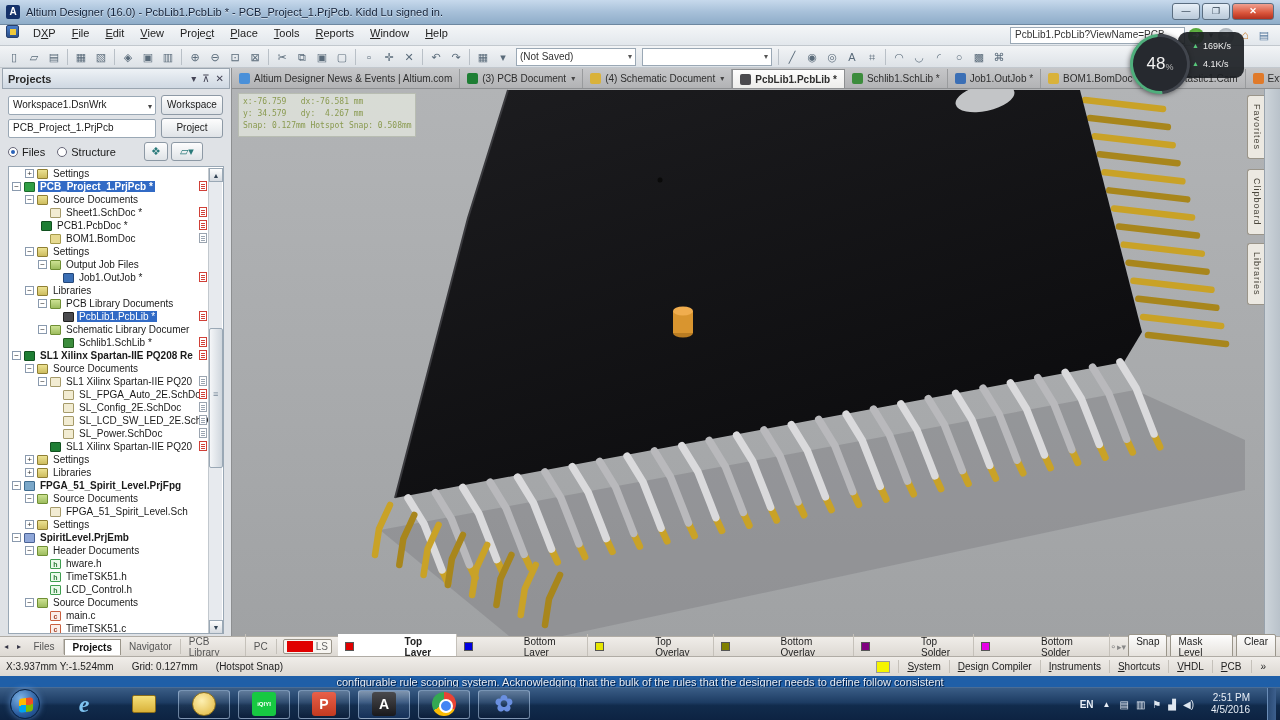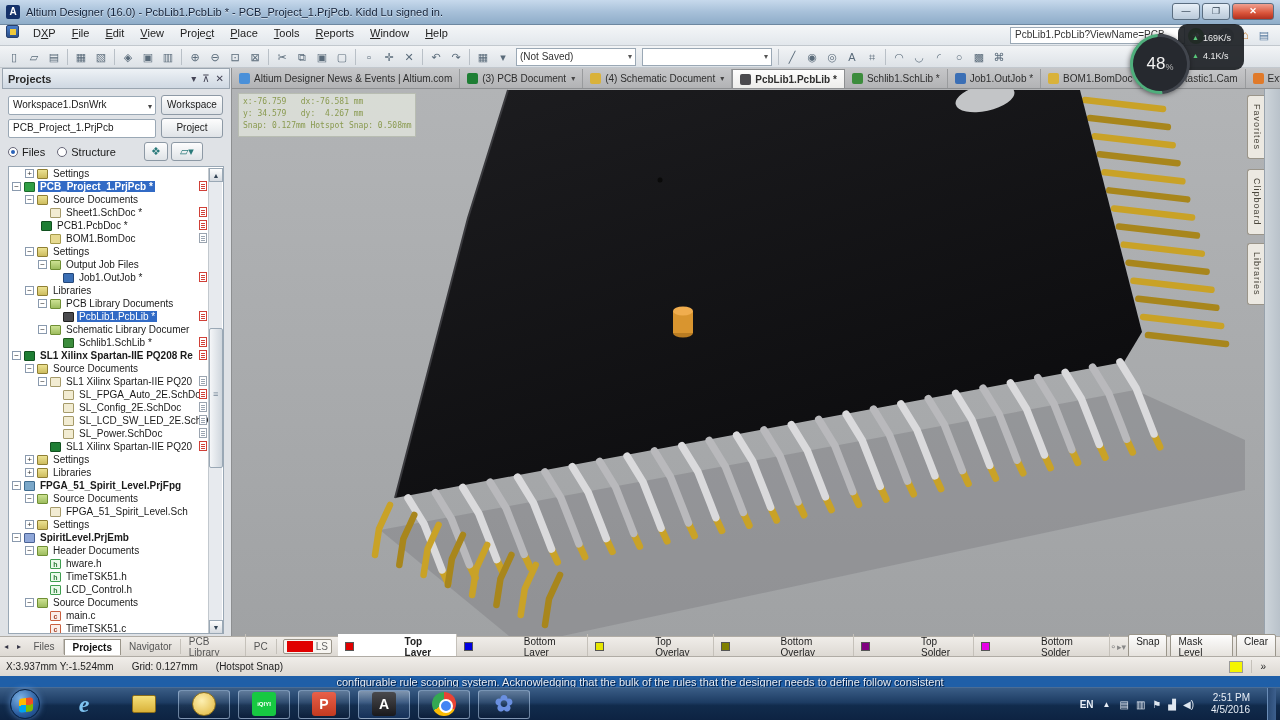--- a/index.html
+++ b/index.html
@@ -140,21 +140,21 @@
   .g-chrome:after{content:"";position:absolute;left:7px;top:7px;width:10px;height:10px;border-radius:50%;background:#4285f4;border:2px solid #fff;}
   .g-photo{background:none;color:#6a8fe0;font-size:22px;}
   #tray{margin-left:auto;display:flex;align-items:center;color:#e8eef6;gap:9px;padding-right:4px;}
   #lang-en{font-size:10px;font-weight:bold;}
   #tray-up{font-size:8px;}
   .tray-ico{font-size:10px;color:#dfe7f0;}
   #clock{text-align:right;font-size:10px;line-height:12px;padding:0 8px;}
   #show-desktop{width:9px;height:33px;background:linear-gradient(90deg,#2a4a74,#3d608e);border-left:1px solid #6a8db8;}
 
   
-  #net-pill{left:1178px;top:24px;width:66px;height:46px;background:rgba(28,31,36,.92);border-radius:9px;color:#eee;font-size:9px;z-index:60;padding:5px 4px 0 14px;line-height:18px;}
+  #net-pill{left:1178px;top:32px;width:66px;height:46px;background:rgba(28,31,36,.92);border-radius:9px;color:#eee;font-size:9px;z-index:60;padding:5px 4px 0 14px;line-height:18px;}
   #net-pill .row{display:flex;align-items:center;gap:4px;}
   .net-dot{color:#58c97a;font-size:7px;}
   #net-circle{left:1130px;top:34px;width:60px;height:60px;border-radius:50%;background:#26292f;border:3px solid;border-color:#41454d #41454d #4fae7c #4fae7c;transform:rotate(40deg);z-index:61;box-shadow:0 1px 5px rgba(0,0,0,.5);}
   #net-circle .inner{transform:rotate(-40deg);width:100%;height:100%;display:flex;align-items:center;justify-content:center;color:#f2f2f2;font-size:17px;}
   #net-circle .pct{font-size:9px;color:#bbb;margin-top:6px;}
 </style>
 </head>
 <body>
 
 <div class="abs" id="titlebar">
@@ -688,20 +688,28 @@
 </div>
 
 <div class="abs" id="statusbar">
   <div id="status-left">
     <span>X:3.937mm Y:-1.524mm</span>
     <span>Grid: 0.127mm</span>
     <span>(Hotspot Snap)</span>
   </div>
   <div id="status-right">
     <span id="mask-swatch"></span>
+    <span id="status-items" style="display:flex;">
+        <span class="sbtn"><u>S</u>ystem</span>
+        <span class="sbtn"><u>D</u>esign Compiler</span>
+        <span class="sbtn"><u>I</u>nstruments</span>
+        <span class="sbtn"><u>S</u>hortcuts</span>
+        <span class="sbtn"><u>V</u>HDL</span>
+        <span class="sbtn"><u>P</u>CB</span>
+      </span>
     <span class="sbtn">»</span>
   </div>
 </div>
 
 <div class="abs" id="caption">configurable rule scoping system. Acknowledging that the bulk of the rules that the designer needs to define follow consistent</div>
 
 <div class="abs" id="taskbar">
   <div id="start-orb">
       <div class="flag"></div>
     </div>

